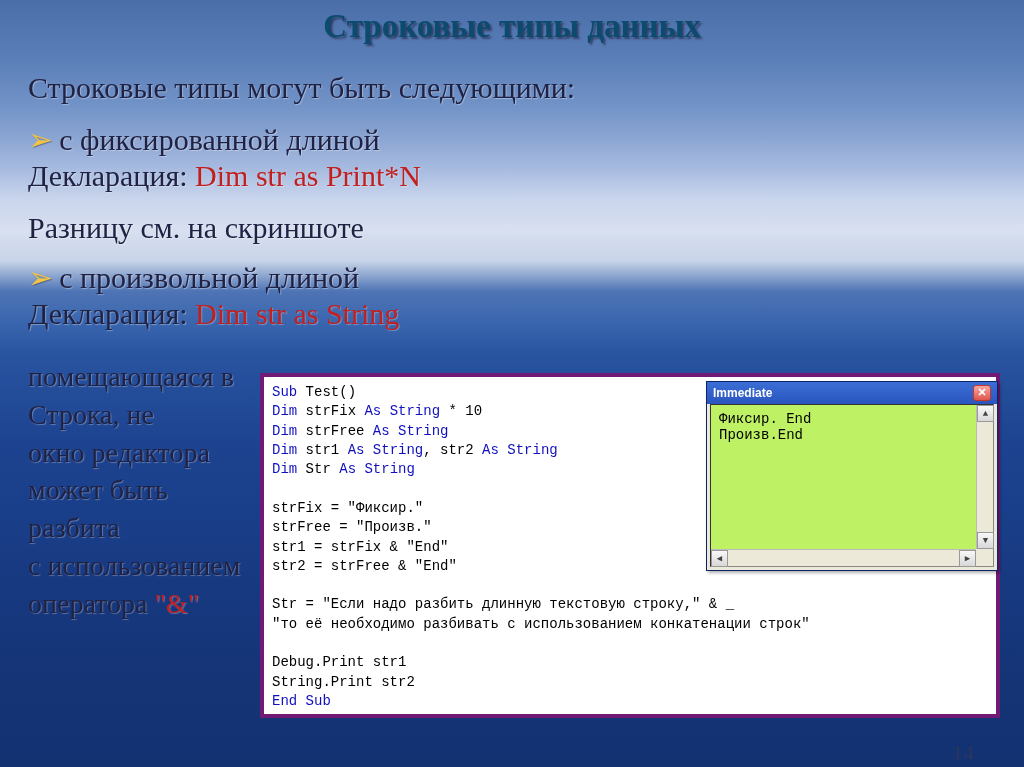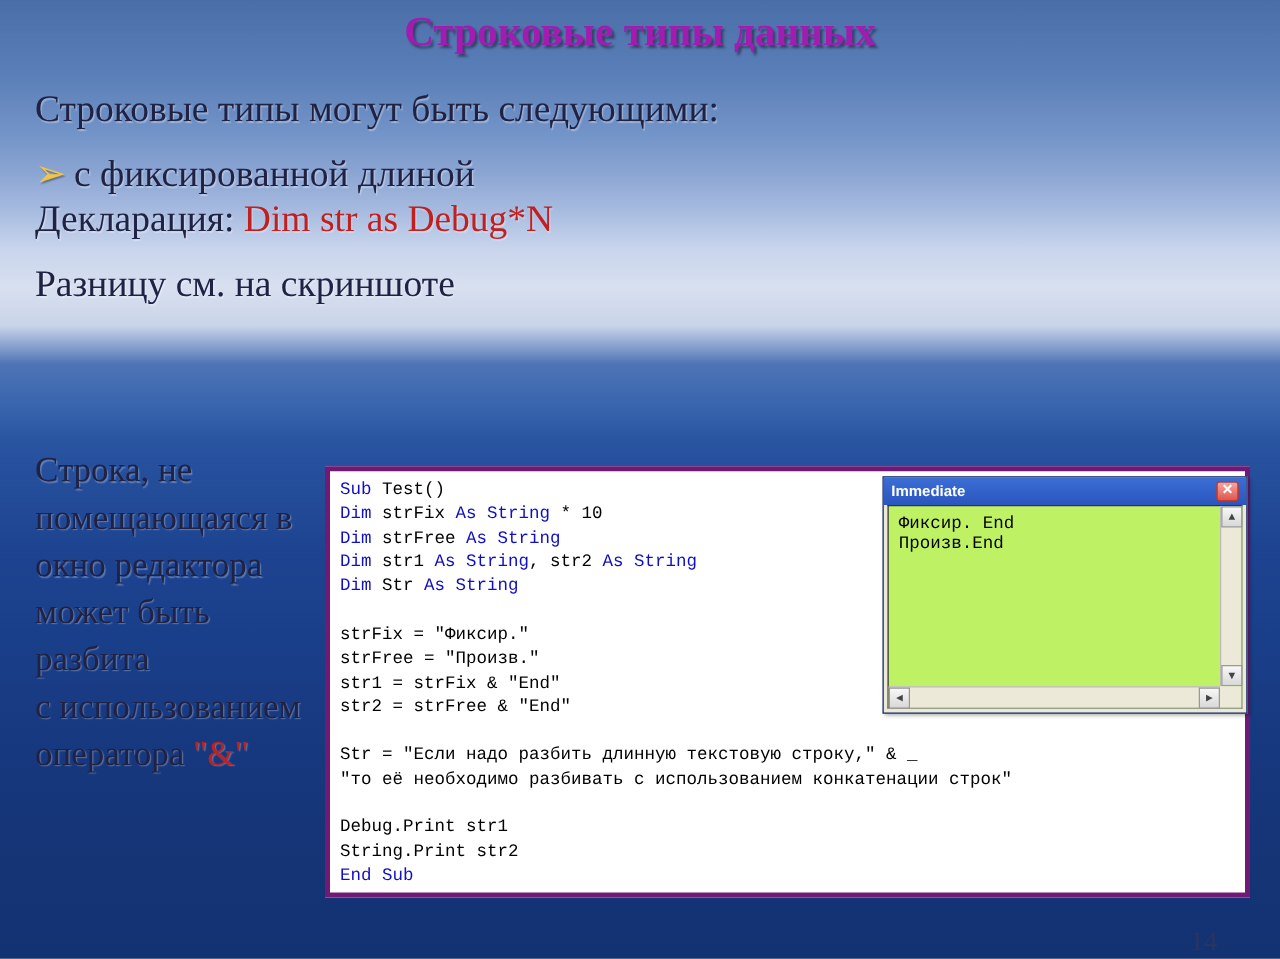--- a/index.html
+++ b/index.html
@@ -14,21 +14,21 @@
       #173980 76%, #153578 86%, #133272 100%);
     position: relative;
     color: #1a2a5a;
   }
   .slide { width: 100%; height: 100%; position: relative; }
 
   h1.title {
     text-align: center;
     font-size: 33px;
     font-weight: bold;
-    color: #a21caf;
+    color: #0c4a6e;
     text-shadow: 2px 2px 2px rgba(30,30,60,.6);
     padding-top: 8px;
   }
 
   .block1 { position: absolute; left: 28px; top: 54px; font-size: 30px; line-height: 1.2; }
   .block2 { position: absolute; left: 28px; top: 244px; font-size: 30px; line-height: 1.2; }
   .bullet::before {
     content: "➢";
     color: #f5c542;
     font-size: 30px;
@@ -126,29 +126,35 @@
 <body>
 
 <div class="slide">
 
   <h1 class="title">Строковые типы данных</h1>
 
   <div class="block1">
     <div class="dk">Строковые типы могут быть следующими:</div>
     <div class="dk"><span class="bullet"></span><span>с фиксированной длиной</span></div>
     <div>
-      <span class="dk">Декларация: </span><span class="red">Dim str as Debug*N</span>
+      <span class="dk">Декларация: </span><span class="red">Dim str as Print*N</span>
     </div>
     <div class="dk">Разницу см. на скриншоте</div>
   </div>
 
+  <div class="block2">
+    <div class="dk"><span class="bullet"></span><span>с произвольной длиной</span></div>
+    <div>
+      <span class="dk">Декларация: </span><span class="red">Dim str as String</span>
+    </div>
+  </div>
 
   <div class="block3">
+    <div>помещающаяся в</div>
     <div>Строка, не</div>
-    <div>помещающаяся в</div>
     <div>окно редактора</div>
     <div>может быть разбита</div>
     <div>с использованием</div>
     <div><span>оператора </span><span class="red">"&amp;"</span></div>
   </div>
 
   <div class="code-window">
     <div><span class="kw">Sub</span><span> Test()</span></div>
     <div><span class="kw">Dim</span><span> strFix </span><span class="kw">As String</span><span> * 10</span></div>
     <div><span class="kw">Dim</span><span> strFree </span><span class="kw">As String</span></div>

